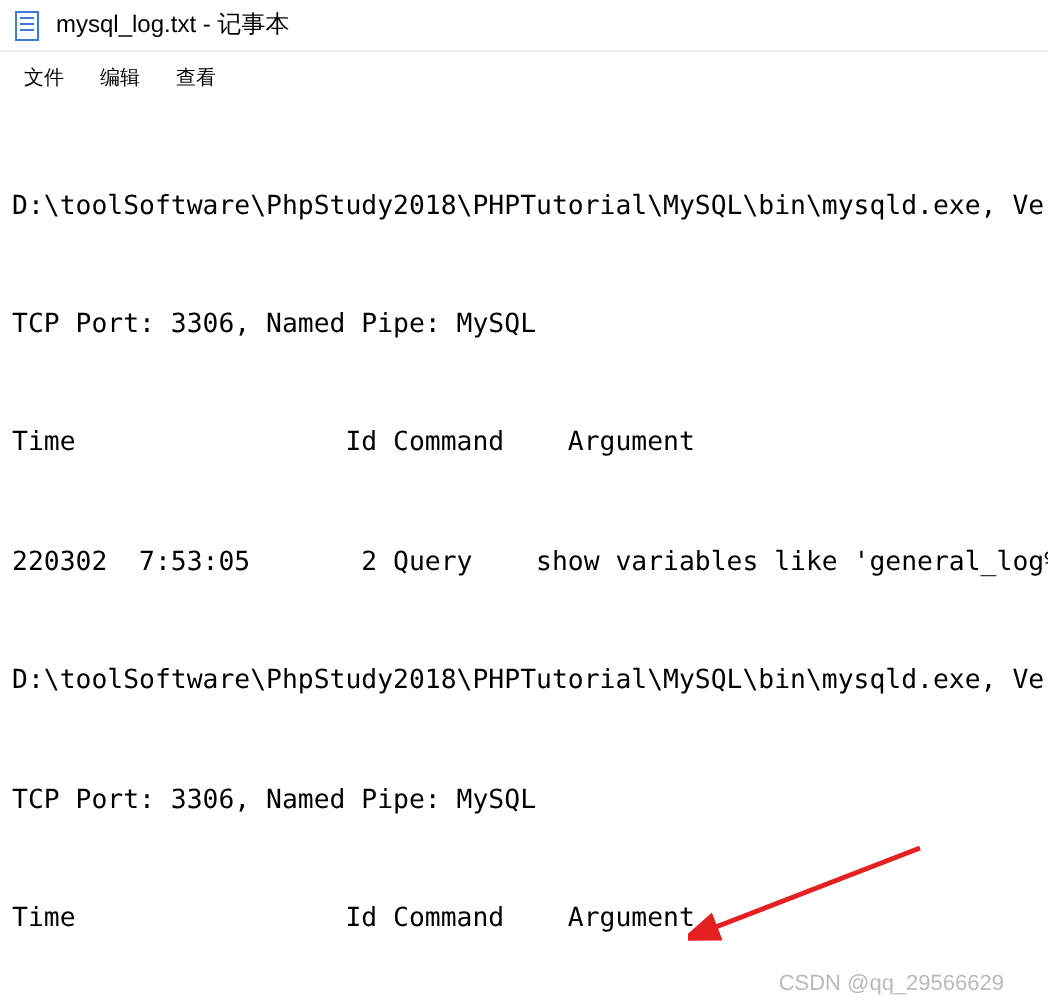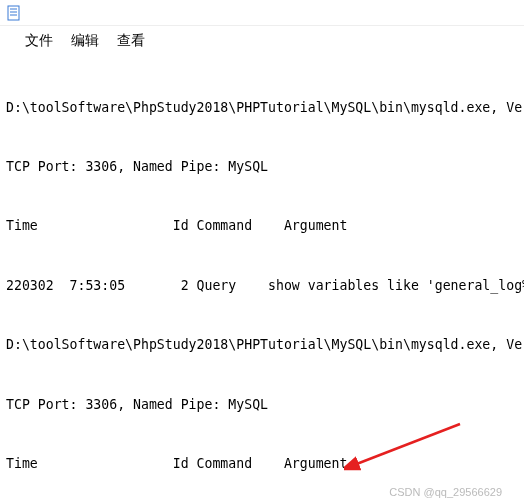--- a/index.html
+++ b/index.html
@@ -24,22 +24,21 @@
   .titlebar .icon {
     width: 16px; height: 16px;
     margin-right: 6px;
     display: inline-flex;
   }
   .titlebar .title { font-size: 12px; color: #000; }
   .menubar {
     display: flex;
     gap: 18px;
     padding: 6px 0 6px 12px;
-    font-size: 14px;
-    margin-left: 13px;
+    font-size: 10px;
   }
   .menubar span { cursor: default; }
   .content {
     padding: 2px 6px 6px 6px;
     font-family: "SimSun", "Microsoft YaHei", monospace;
     font-size: 13.2px;
     line-height: 1.5;
     white-space: pre;
     color: #000;
     overflow: hidden;
@@ -65,20 +64,21 @@
 
 <div class="titlebar">
   <span class="icon">
     <svg viewBox="0 0 16 16" width="16" height="16">
       <rect x="2" y="1" width="11" height="14" fill="#fff" stroke="#3a7bd5" stroke-width="1"></rect>
       <line x1="4" y1="4" x2="11" y2="4" stroke="#3a7bd5" stroke-width="1"></line>
       <line x1="4" y1="7" x2="11" y2="7" stroke="#3a7bd5" stroke-width="1"></line>
       <line x1="4" y1="10" x2="11" y2="10" stroke="#3a7bd5" stroke-width="1"></line>
     </svg>
   </span>
+  <span class="title">mysql_log.txt - 记事本</span>
 </div>
 
 <div class="menubar">
   <span>文件</span>
   <span>编辑</span>
   <span>查看</span>
 </div>
 
 <div class="content">
   <div class="log-line">D:\toolSoftware\PhpStudy2018\PHPTutorial\MySQL\bin\mysqld.exe, Version: 5.5.5</div>

